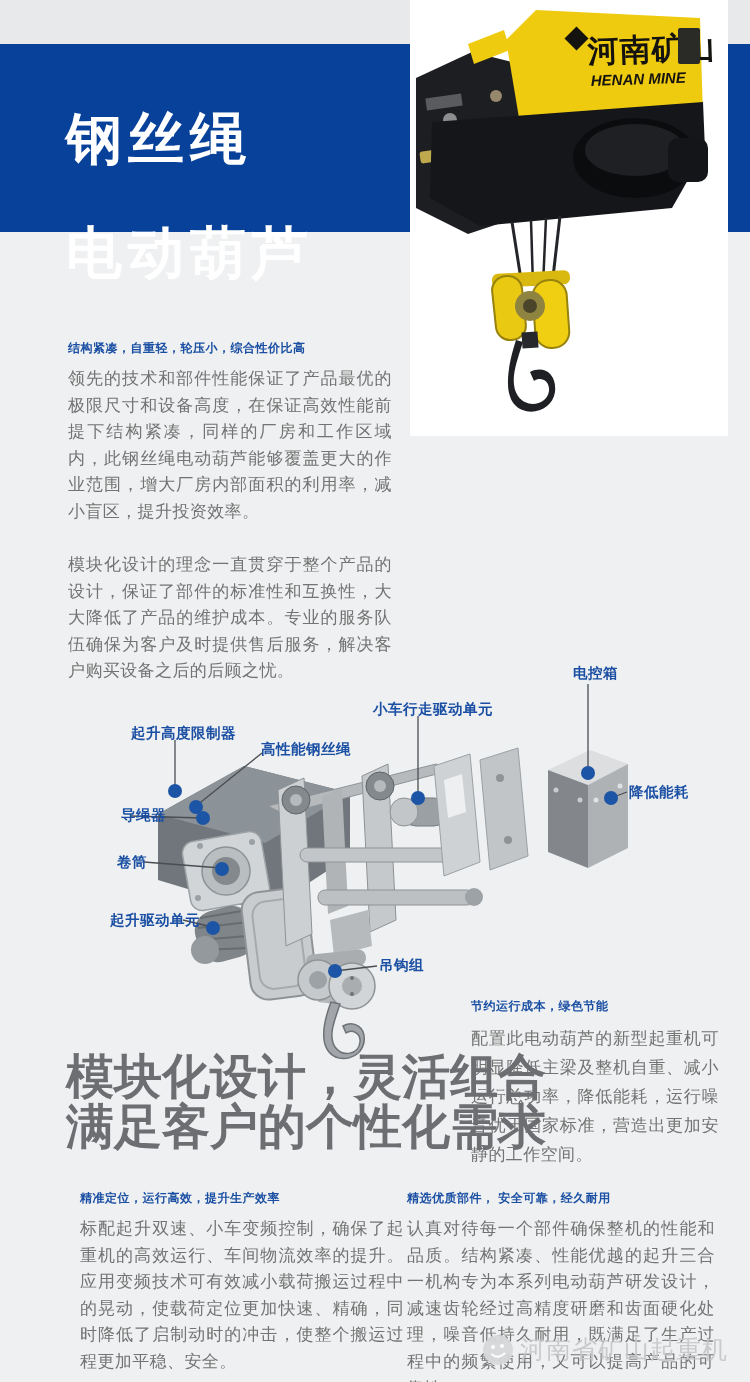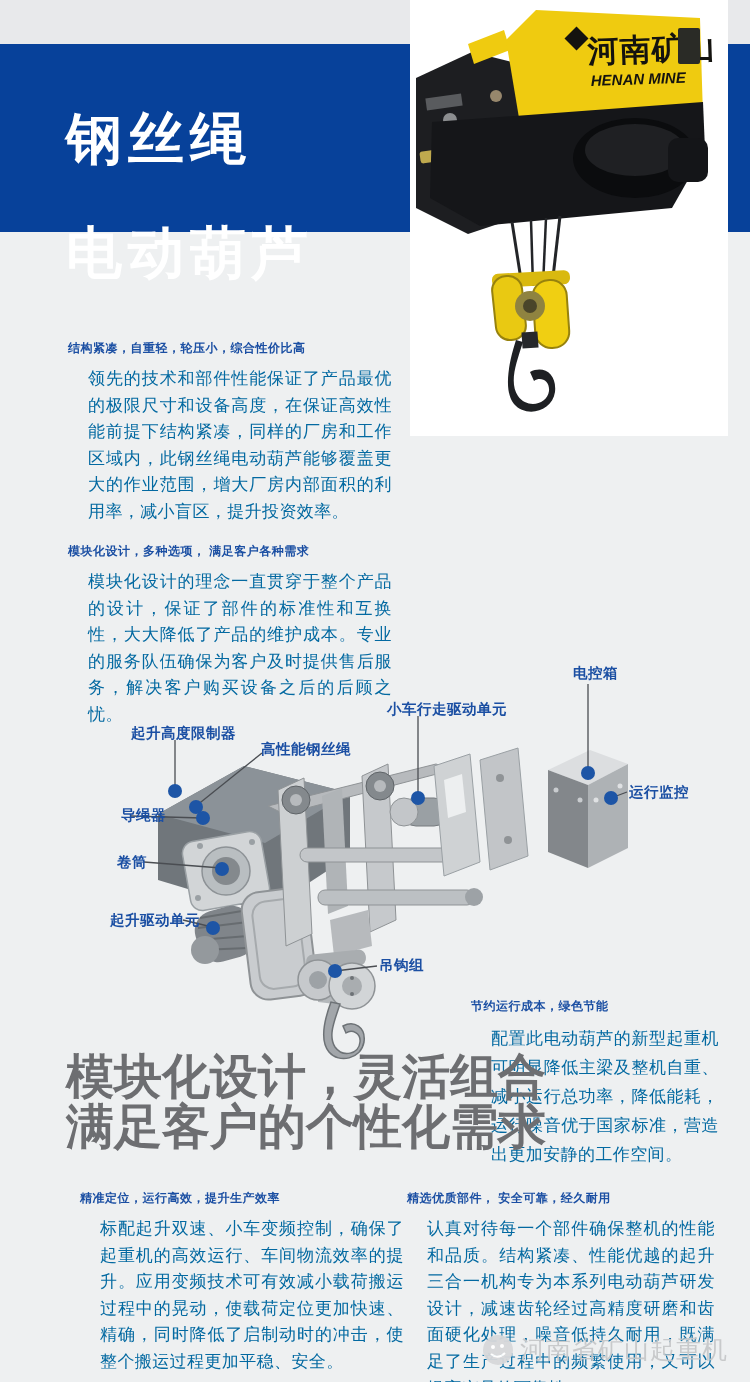--- a/index.html
+++ b/index.html
@@ -12,42 +12,42 @@
   .blue-band{position:absolute;left:0;top:44px;width:750px;height:188px;background:#07419a;}
   .main-title{
     position:absolute;left:66px;top:58px;color:#ffffff;
     font-size:56px;font-weight:bold;line-height:67px;letter-spacing:6px;white-space:nowrap;
   }
   .main-title span{display:block;margin-top:47px;}
   .photo{position:absolute;left:410px;top:0;width:320px;height:436px;}
   .sec{position:absolute;}
   .sec .heading{font-size:12px;font-weight:bold;color:#1b4fa3;letter-spacing:0.5px;white-space:nowrap;}
   .sec .body{
-    margin-top:9px;font-size:17px;line-height:26.6px;color:#0369a1;
-    text-align:justify;letter-spacing:0.4px;margin-left:20px;
+    margin-top:9px;font-size:17px;line-height:26.6px;color:#737373;
+    text-align:justify;letter-spacing:0.4px;
   }
   .sec-s1{left:68px;top:340px;width:324px;}
   .sec-s2{left:68px;top:543px;width:324px;}
   .sec-s3{left:407px;top:450px;width:306px;}
   .sec-s4{left:471px;top:998px;width:248px;}
   .sec-s4 .body{line-height:29px;}
   .sec-s5{left:80px;top:1190px;width:324px;}
   .sec-s6{left:407px;top:1190px;width:308px;}
   .big-headline{
     position:absolute;left:66px;top:1052px;color:#6d6e71;
     font-size:48px;font-weight:bold;line-height:50px;letter-spacing:0px;white-space:nowrap;
   }
   .big-headline span{display:block;}
   .diagram-svg{position:absolute;left:0;top:648px;}
   .dlabel{
     position:absolute;font-size:14.5px;font-weight:bold;color:#1b4fa3;
     white-space:nowrap;letter-spacing:0.5px;
   }
   .dl-0{left:573px;top:664px;}
-  .dl-1{left:387px;top:700px;}
+  .dl-1{left:373px;top:700px;}
   .dl-2{left:131px;top:724px;}
   .dl-3{left:261px;top:740px;}
   .dl-4{left:629px;top:783px;}
   .dl-5{left:85px;top:806px;margin-left:36px;}
   .dl-6{left:117px;top:853px;}
   .dl-7{left:110px;top:911px;}
   .dl-8{left:379px;top:956px;}
   .watermark{
     position:absolute;left:482px;top:1333px;display:flex;align-items:center;
     color:#c7c8ca;font-size:25px;letter-spacing:1px;white-space:nowrap;opacity:0.95;
@@ -107,21 +107,20 @@
       <rect x="112" y="332" width="16" height="16" fill="#26282b" transform="rotate(-4 120 340)"></rect>
       <path d="M113,342 C106,364 99,382 108,396 C117,409 137,405 139,391 C140,381 131,376 124,381 L120,372 C134,365 147,374 145,392 C142,412 116,418 104,404 C93,390 99,362 106,340 Z" fill="#1e2023"></path>
     </svg>
   </div>
 
   <div class="sec sec-s1">
     <div class="heading">结构紧凑，自重轻，轮压小，综合性价比高</div>
     <div class="body">领先的技术和部件性能保证了产品最优的极限尺寸和设备高度，在保证高效性能前提下结构紧凑，同样的厂房和工作区域内，此钢丝绳电动葫芦能够覆盖更大的作业范围，增大厂房内部面积的利用率，减小盲区，提升投资效率。</div>
   </div>
   <div class="sec sec-s2">
-    <div class="heading">模块化设计，多种选项， 满足客户各种需求</div>
     <div class="body">模块化设计的理念一直贯穿于整个产品的设计，保证了部件的标准性和互换性，大大降低了产品的维护成本。专业的服务队伍确保为客户及时提供售后服务，解决客户购买设备之后的后顾之忧。</div>
   </div>
 
   <svg class="diagram-svg" width="750" height="412" viewBox="0 648 750 412">
 
     <polygon points="158,814 244,766 350,793 350,856 264,912 158,880" fill="#70767b"></polygon>
     <polygon points="158,814 244,766 350,793 265,843" fill="#8b9298"></polygon>
     <rect x="186" y="836" width="80" height="70" rx="12" fill="#d2d5d7" stroke="#9aa0a4" stroke-width="1.5" transform="rotate(-10 226 871)"></rect>
     <circle cx="226" cy="871" r="24" fill="#b9bec1" stroke="#8d9296" stroke-width="1.5"></circle>
     <circle cx="226" cy="871" r="14" fill="#84898d"></circle>
@@ -201,21 +200,21 @@
       <circle cx="222" cy="869" r="7"></circle>
       <circle cx="213" cy="928" r="7"></circle>
       <circle cx="335" cy="971" r="7"></circle>
     </g>
   </svg>
 
   <div class="dlabel dl-0">电控箱</div>
   <div class="dlabel dl-1">小车行走驱动单元</div>
   <div class="dlabel dl-2">起升高度限制器</div>
   <div class="dlabel dl-3">高性能钢丝绳</div>
-  <div class="dlabel dl-4">运行监控</div>
+  <div class="dlabel dl-4">降低能耗</div>
   <div class="dlabel dl-5">导绳器</div>
   <div class="dlabel dl-6">卷筒</div>
   <div class="dlabel dl-7">起升驱动单元</div>
   <div class="dlabel dl-8">吊钩组</div>
 
   <div class="sec sec-s4">
     <div class="heading">节约运行成本，绿色节能</div>
     <div class="body">配置此电动葫芦的新型起重机可明显降低主梁及整机自重、减小运行总功率，降低能耗，运行噪音优于国家标准，营造出更加安静的工作空间。</div>
   </div>
 

